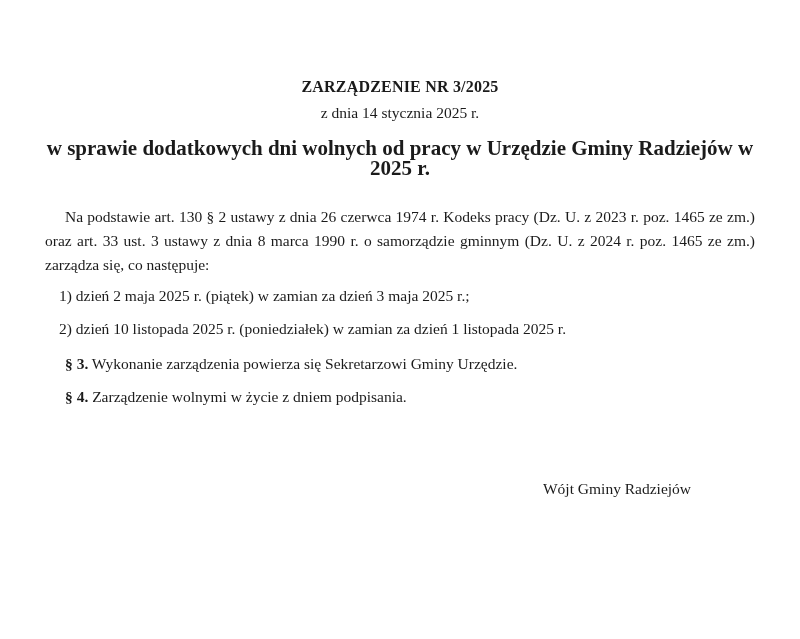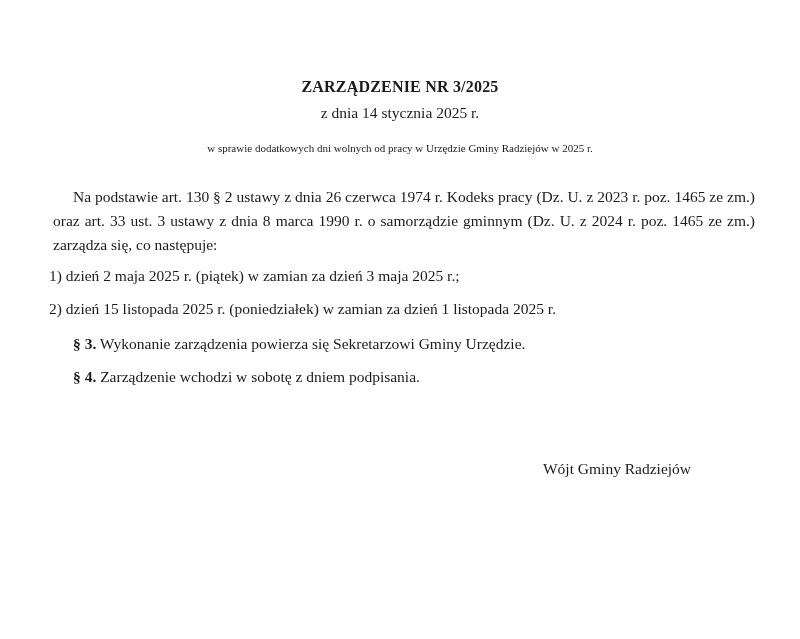--- a/index.html
+++ b/index.html
@@ -30,43 +30,43 @@
     line-height: 21px;
     margin: 0;
     letter-spacing: 0.2px;
   }
   .doc-date {
     font-size: 15.5px;
     line-height: 20px;
     margin: 6px 0 0 0;
   }
   .doc-subject {
-    font-size: 11px;
-    font-weight: normal;
+    font-size: 21px;
+    font-weight: bold;
     line-height: 20px;
     margin: 15px 0 0 0;
   }
   .doc-body {
     margin-top: 27px;
   }
   .para {
     font-size: 15.5px;
     line-height: 24px;
     text-align: justify;
-    margin: 0 0 9px 8px;
+    margin: 0 0 9px 0;
   }
   .para.indent {
     text-indent: 20px;
   }
   .section-marker {
     font-weight: bold;
   }
   .day-list {
     list-style: none;
-    margin: 0 0 9px 2px;
+    margin: 0 0 9px 12px;
     padding: 0;
   }
   .day-list li {
     font-size: 15.5px;
     line-height: 20px;
     margin: 0 0 13px 0;
     padding-left: 2px;
   }
   .signature-block {
     margin-top: 70px;
@@ -91,27 +91,27 @@
     <p class="doc-subject">w sprawie dodatkowych dni wolnych od pracy w Urzędzie Gminy Radziejów w 2025 r.</p>
   </div>
 
   <div class="doc-body">
 
     <p class="para indent">Na podstawie art. 130 § 2 ustawy z dnia 26 czerwca 1974 r. Kodeks pracy (Dz. U. z 2023 r. poz. 1465 ze zm.) oraz art. 33 ust. 3 ustawy z dnia 8 marca 1990 r. o samorządzie gminnym (Dz. U. z 2024 r. poz. 1465 ze zm.) zarządza się, co następuje:</p>
 
 
     <ul class="day-list">
       <li>1) dzień 2 maja 2025 r. (piątek) w zamian za dzień 3 maja 2025 r.;</li>
-      <li>2) dzień 15 listopada 2025 r. (poniedziałek) w zamian za dzień 1 listopada 2025 r.</li>
+      <li>2) dzień 10 listopada 2025 r. (poniedziałek) w zamian za dzień 1 listopada 2025 r.</li>
     </ul>
 
 
     <p class="para indent"><span class="section-marker">§ 3.</span> <span>Wykonanie zarządzenia powierza się Sekretarzowi Gminy Urzędzie.</span></p>
 
-    <p class="para indent"><span class="section-marker">§ 4.</span> <span>Zarządzenie wchodzi w sobotę z dniem podpisania.</span></p>
+    <p class="para indent"><span class="section-marker">§ 4.</span> <span>Zarządzenie wolnymi w życie z dniem podpisania.</span></p>
 
   </div>
 
   <div class="signature-block">
     <p class="signature-title">Wójt Gminy Radziejów</p>
 
   </div>
 
 </div>
 

